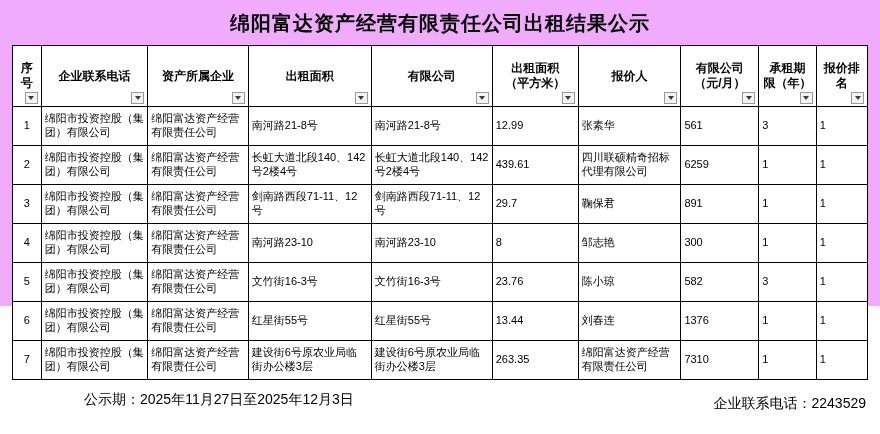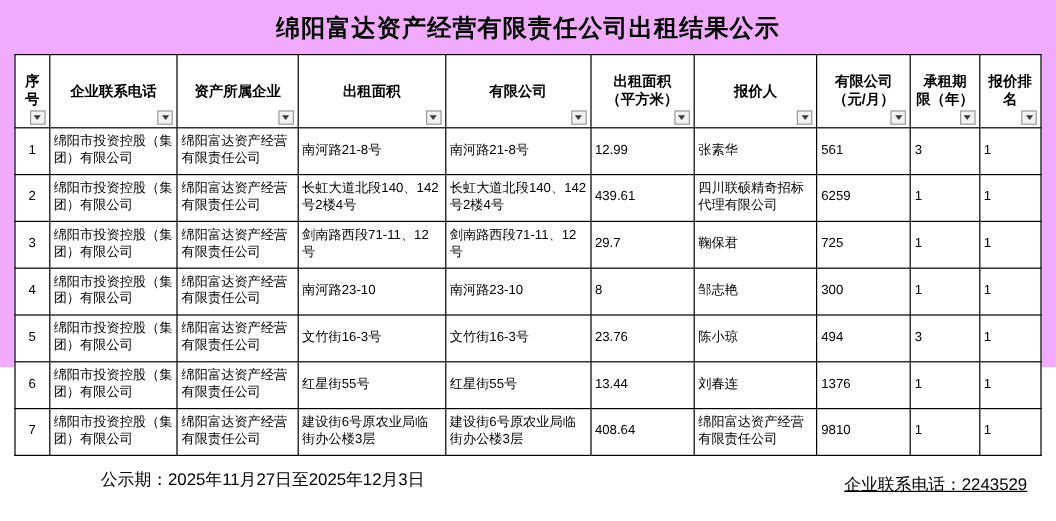--- a/index.html
+++ b/index.html
@@ -95,23 +95,22 @@
     padding-top: 11px;
     font-size: 14px;
   }
   .footer .left {
     position: absolute;
     left: 72px;
     top: 11px;
   }
   .footer .right {
     position: absolute;
-    right: 12px;
+    right: 2px;
     top: 15px;
-    text-decoration: underline;
   }
   .col1 { width: 28px; }
   .col2 { width: 104px; }
   .col3 { width: 98px; }
   .col4 { width: 120px; }
   .col5 { width: 118px; }
   .col6 { width: 84px; }
   .col7 { width: 100px; }
   .col8 { width: 76px; }
   .col9 { width: 56px; }
@@ -252,21 +251,21 @@
         <td class="c-center">1</td>
       </tr>
       <tr>
         <td class="c-idx">3</td>
         <td class="c-text">绵阳市投资控股（集团）有限公司</td>
         <td class="c-text">绵阳富达资产经营有限责任公司</td>
         <td class="c-text">剑南路西段71-11、12号</td>
         <td class="c-text">剑南路西段71-11、12号</td>
         <td class="c-center">29.7</td>
         <td class="c-center">鞠保君</td>
-        <td class="c-center">725</td>
+        <td class="c-center">891</td>
         <td class="c-center">1</td>
         <td class="c-center">1</td>
       </tr>
       <tr>
         <td class="c-idx">4</td>
         <td class="c-text">绵阳市投资控股（集团）有限公司</td>
         <td class="c-text">绵阳富达资产经营有限责任公司</td>
         <td class="c-text">南河路23-10</td>
         <td class="c-text">南河路23-10</td>
         <td class="c-center">8</td>
@@ -276,21 +275,21 @@
         <td class="c-center">1</td>
       </tr>
       <tr>
         <td class="c-idx">5</td>
         <td class="c-text">绵阳市投资控股（集团）有限公司</td>
         <td class="c-text">绵阳富达资产经营有限责任公司</td>
         <td class="c-text">文竹街16-3号</td>
         <td class="c-text">文竹街16-3号</td>
         <td class="c-center">23.76</td>
         <td class="c-center">陈小琼</td>
-        <td class="c-center">494</td>
+        <td class="c-center">582</td>
         <td class="c-center">3</td>
         <td class="c-center">1</td>
       </tr>
       <tr>
         <td class="c-idx">6</td>
         <td class="c-text">绵阳市投资控股（集团）有限公司</td>
         <td class="c-text">绵阳富达资产经营有限责任公司</td>
         <td class="c-text">红星街55号</td>
         <td class="c-text">红星街55号</td>
         <td class="c-center">13.44</td>
@@ -298,23 +297,23 @@
         <td class="c-center">1376</td>
         <td class="c-center">1</td>
         <td class="c-center">1</td>
       </tr>
       <tr>
         <td class="c-idx">7</td>
         <td class="c-text">绵阳市投资控股（集团）有限公司</td>
         <td class="c-text">绵阳富达资产经营有限责任公司</td>
         <td class="c-text">建设街6号原农业局临街办公楼3层</td>
         <td class="c-text">建设街6号原农业局临街办公楼3层</td>
-        <td class="c-center">408.64</td>
+        <td class="c-center">263.35</td>
         <td class="c-center">绵阳富达资产经营有限责任公司</td>
-        <td class="c-center">9810</td>
+        <td class="c-center">7310</td>
         <td class="c-center">1</td>
         <td class="c-center">1</td>
       </tr>
     </tbody>
   </table>
 
   <div class="footer">
     <div class="left">公示期：2025年11月27日至2025年12月3日</div>
     <div class="right">企业联系电话：2243529</div>
   </div>

